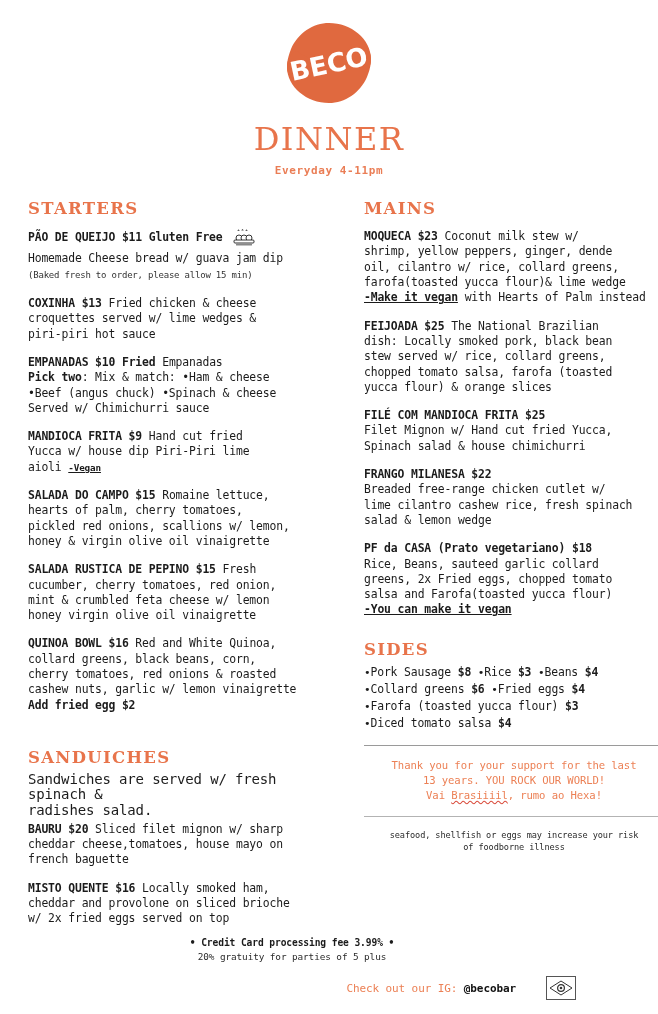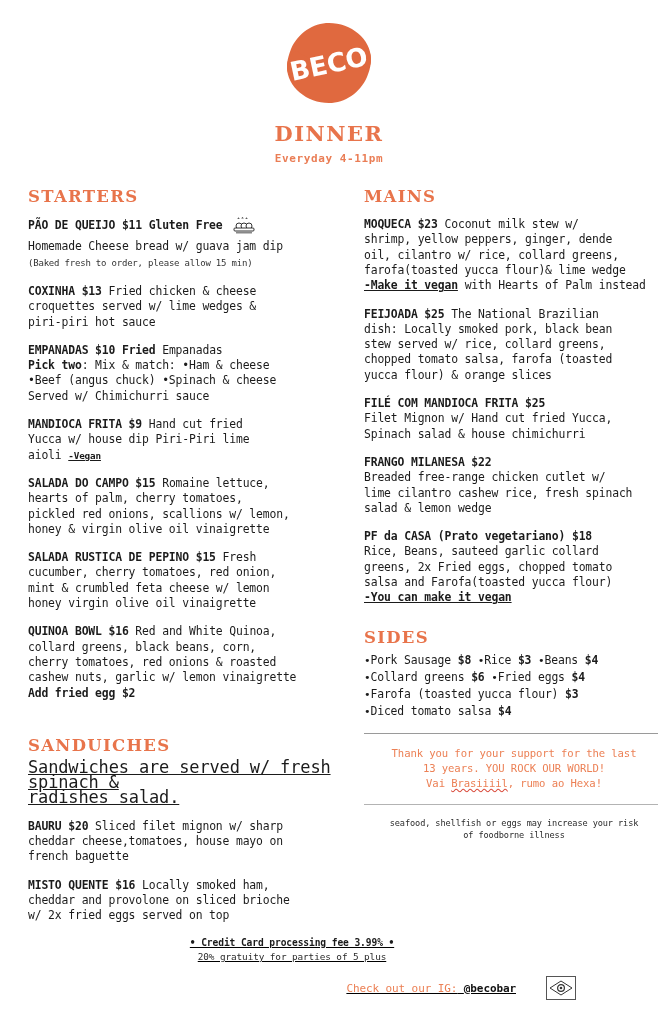--- a/index.html
+++ b/index.html
@@ -15,22 +15,22 @@
 
   
   .header { width: 100%; padding-top: 14px; text-align: center; }
 
   .logo-wrap { display: flex; justify-content: center; align-items: center; height: 98px; }
   .logo { position: relative; width: 92px; height: 88px; }
   .logo svg { display: block; width: 92px; height: 88px; }
 
   .menu-title {
     font-family: "DejaVu Serif", "Liberation Serif", serif;
-    font-weight: bold;
-    font-size: 21px;
+    font-weight: normal;
+    font-size: 32px;
     letter-spacing: 1.5px;
     color: #e8744b;
     margin-top: 10px;
     line-height: 1.1;
   }
   .menu-hours {
     font-size: 11px;
     font-weight: bold;
     color: #ea7d55;
     letter-spacing: 0.6px;
@@ -72,26 +72,25 @@
   .note {
     display: block;
     font-size: 9px;
     color: #333;
     letter-spacing: -0.2px;
     margin-top: 1px;
   }
   .tag { font-weight: bold; text-decoration: underline; }
 
   .intro {
-    font-size: 17px;
+    font-size: 14px;
     color: #1b1b1b;
     line-height: 15.3px;
     letter-spacing: -0.15px;
-    margin-bottom: 13px;
-    text-decoration: underline;
+    margin-bottom: 4px;
   }
 
   .bread-icon { display: inline-block; vertical-align: -6px; margin-left: 3px; }
 
   
   .side-line {
     font-size: 11.4px;
     color: #1b1b1b;
     line-height: 17px;
     letter-spacing: -0.15px;
@@ -119,21 +118,21 @@
   .disclaimer {
     font-size: 8.6px;
     color: #2b2b2b;
     text-align: center;
     line-height: 12px;
     letter-spacing: -0.1px;
     margin-top: 2px;
   }
 
   
-  .footer { position: absolute; left: 0; right: 0; bottom: 0; width: 584px; text-decoration: underline; }
+  .footer { position: absolute; left: 0; right: 0; bottom: 0; width: 584px; }
   .fee-block { text-align: center; padding: 0 0 4px 0; }
   .fee-main { font-size: 9.6px; font-weight: bold; color: #1b1b1b; letter-spacing: -0.1px; }
   .fee-sub { font-size: 9.4px; color: #2b2b2b; letter-spacing: -0.1px; margin-top: 3px; }
 
   .ig-row {
     display: flex;
     align-items: center;
     justify-content: flex-end;
     padding: 10px 8px 14px 0;
     gap: 30px;

